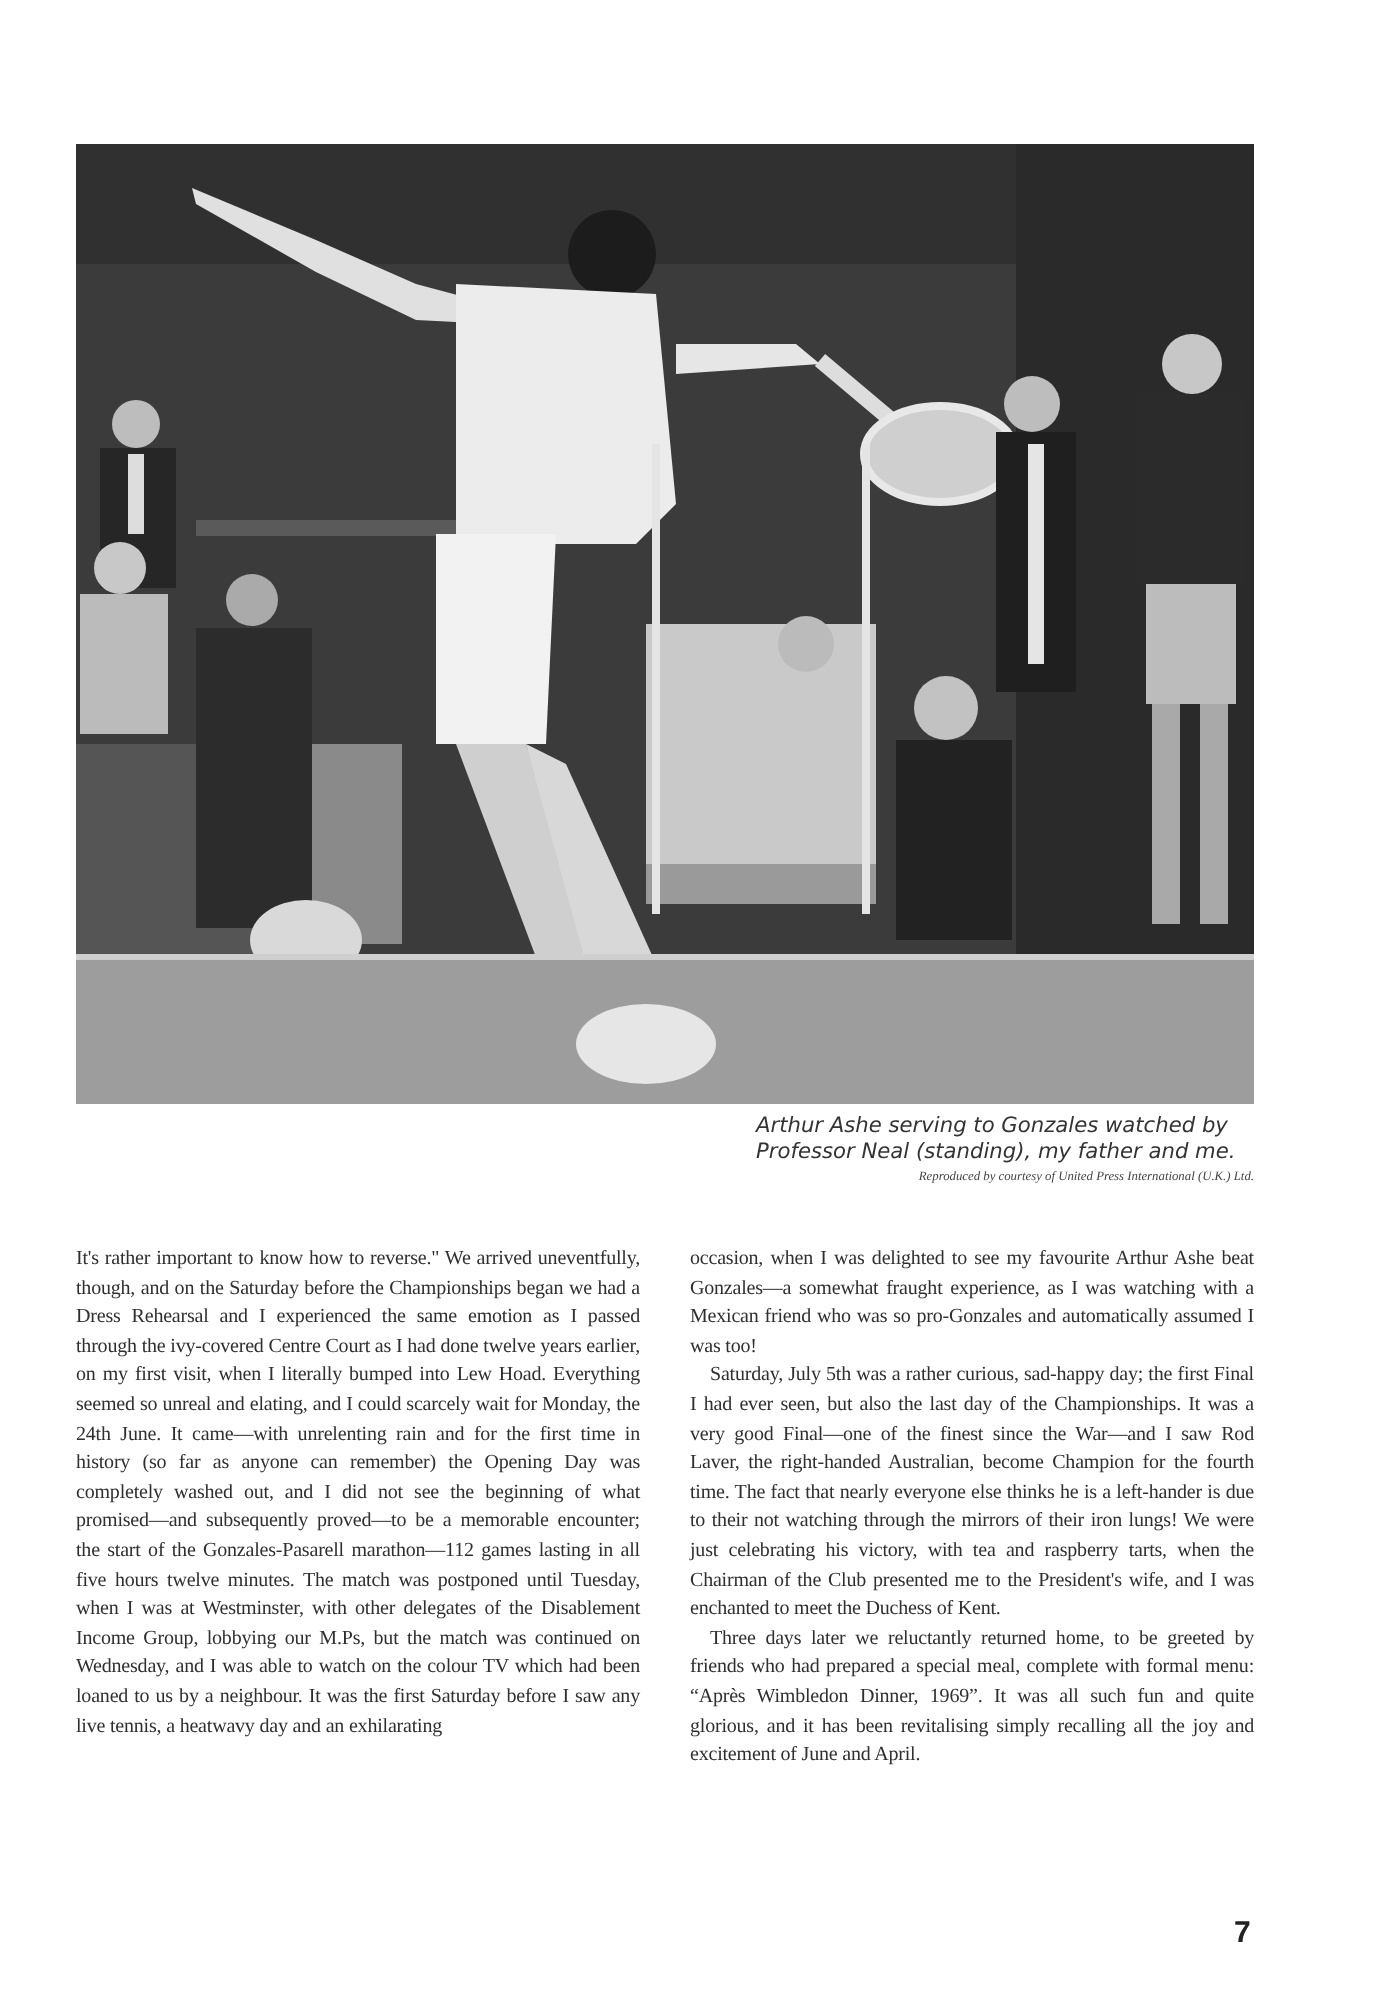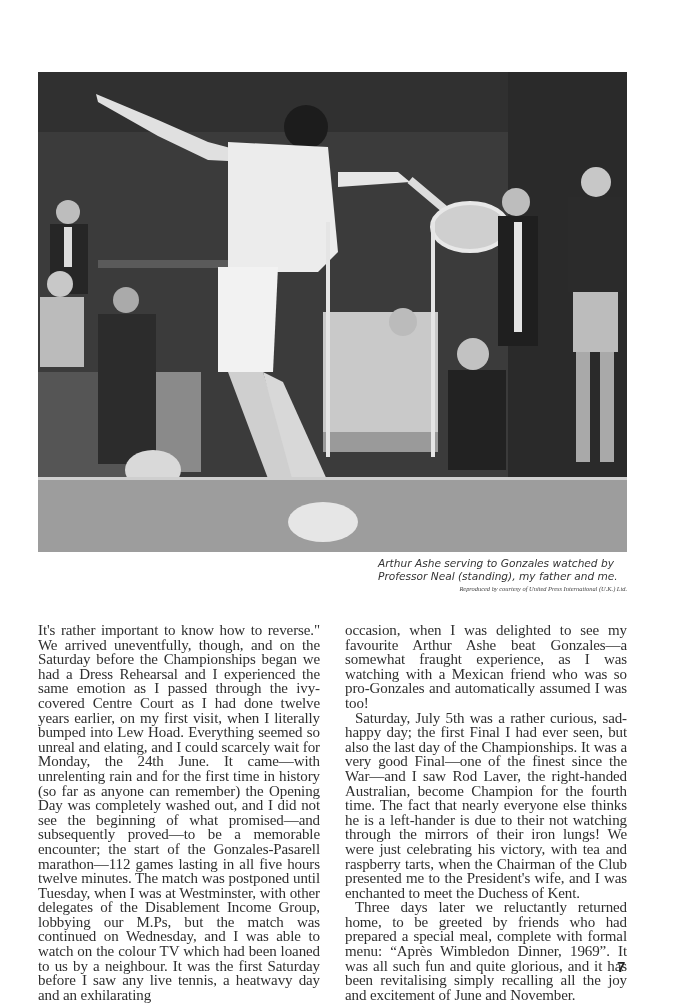--- a/index.html
+++ b/index.html
@@ -16,21 +16,21 @@
     position: absolute; left: 346px; top: 557px; width: 285px;
     font-family: "DejaVu Sans", "Liberation Sans", sans-serif; font-style: italic;
     font-size: 10.6px; line-height: 13px; color: #333; margin-left: 32px;
   }
   .credit {
     position: absolute; left: 346px; top: 585px; width: 281px; text-align: right;
     font-family: "Liberation Serif", serif; font-style: italic; font-size: 6.4px; color: #444;
   }
   .col {
     position: absolute; top: 623px; width: 282px;
-    font-size: 15px; line-height: 14.6px; text-align: justify; color: #2f2f2f;
+    font-size: 10px; line-height: 14.6px; text-align: justify; color: #2f2f2f;
     letter-spacing: -0.1px;
   }
   .col.left { left: 38px; }
   .col.right { left: 345px; font-family: Liberation Serif, serif; }
   .col p { margin: 0; }
   .col p.indent { text-indent: 10px; }
   .page-num {
     position: absolute; left: 617px; top: 958px;
     font-family: "Liberation Sans", sans-serif; font-weight: bold; font-size: 15px; color: #222;
   }
@@ -98,16 +98,16 @@
 <div class="caption">Arthur Ashe serving to Gonzales watched by Professor Neal (standing), my father and me.</div>
 <div class="credit">Reproduced by courtesy of United Press International (U.K.) Ltd.</div>
 
 <div class="col left">
   <p>It's rather important to know how to reverse." We arrived uneventfully, though, and on the Saturday before the Championships began we had a Dress Rehearsal and I experienced the same emotion as I passed through the ivy-covered Centre Court as I had done twelve years earlier, on my first visit, when I literally bumped into Lew Hoad. Everything seemed so unreal and elating, and I could scarcely wait for Monday, the 24th June. It came—with unrelenting rain and for the first time in history (so far as anyone can remember) the Opening Day was completely washed out, and I did not see the beginning of what promised—and subsequently proved—to be a memorable encounter; the start of the Gonzales-Pasarell marathon—112 games lasting in all five hours twelve minutes. The match was postponed until Tuesday, when I was at Westminster, with other delegates of the Disablement Income Group, lobbying our M.Ps, but the match was continued on Wednesday, and I was able to watch on the colour TV which had been loaned to us by a neighbour. It was the first Saturday before I saw any live tennis, a heatwavy day and an exhilarating</p>
 </div>
 
 <div class="col right">
   <p>occasion, when I was delighted to see my favourite Arthur Ashe beat Gonzales—a somewhat fraught experience, as I was watching with a Mexican friend who was so pro-Gonzales and automatically assumed I was too!</p>
   <p class="indent">Saturday, July 5th was a rather curious, sad-happy day; the first Final I had ever seen, but also the last day of the Championships. It was a very good Final—one of the finest since the War—and I saw Rod Laver, the right-handed Australian, become Champion for the fourth time. The fact that nearly everyone else thinks he is a left-hander is due to their not watching through the mirrors of their iron lungs! We were just celebrating his victory, with tea and raspberry tarts, when the Chairman of the Club presented me to the President's wife, and I was enchanted to meet the Duchess of Kent.</p>
-  <p class="indent">Three days later we reluctantly returned home, to be greeted by friends who had prepared a special meal, complete with formal menu: “Après Wimbledon Dinner, 1969”. It was all such fun and quite glorious, and it has been revitalising simply recalling all the joy and excitement of June and November.</p>
+  <p class="indent">Three days later we reluctantly returned home, to be greeted by friends who had prepared a special meal, complete with formal menu: “Après Wimbledon Dinner, 1969”. It was all such fun and quite glorious, and it has been revitalising simply recalling all the joy and excitement of June and April.</p>
 </div>
 
 <div class="page-num">7</div>
 
 </body></html>

